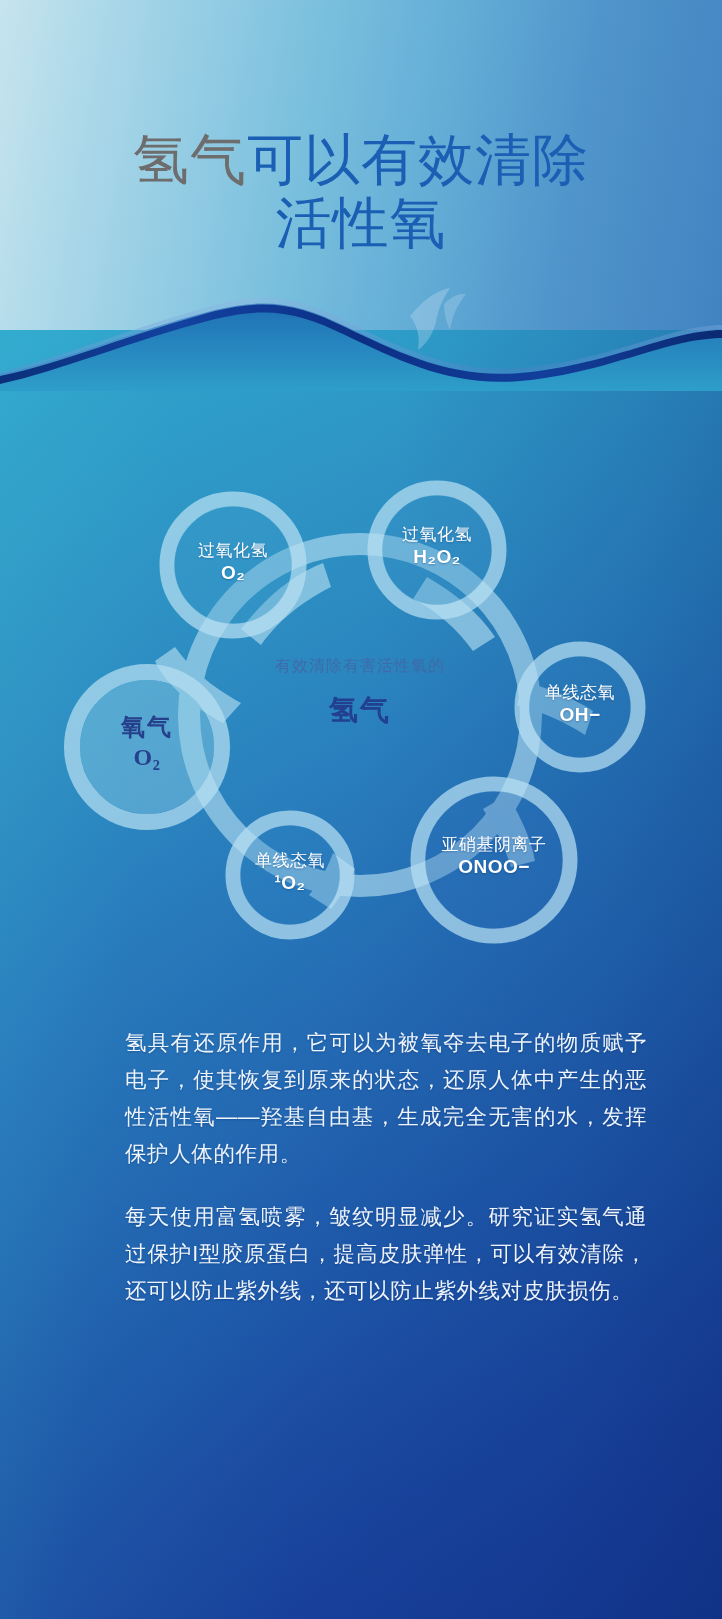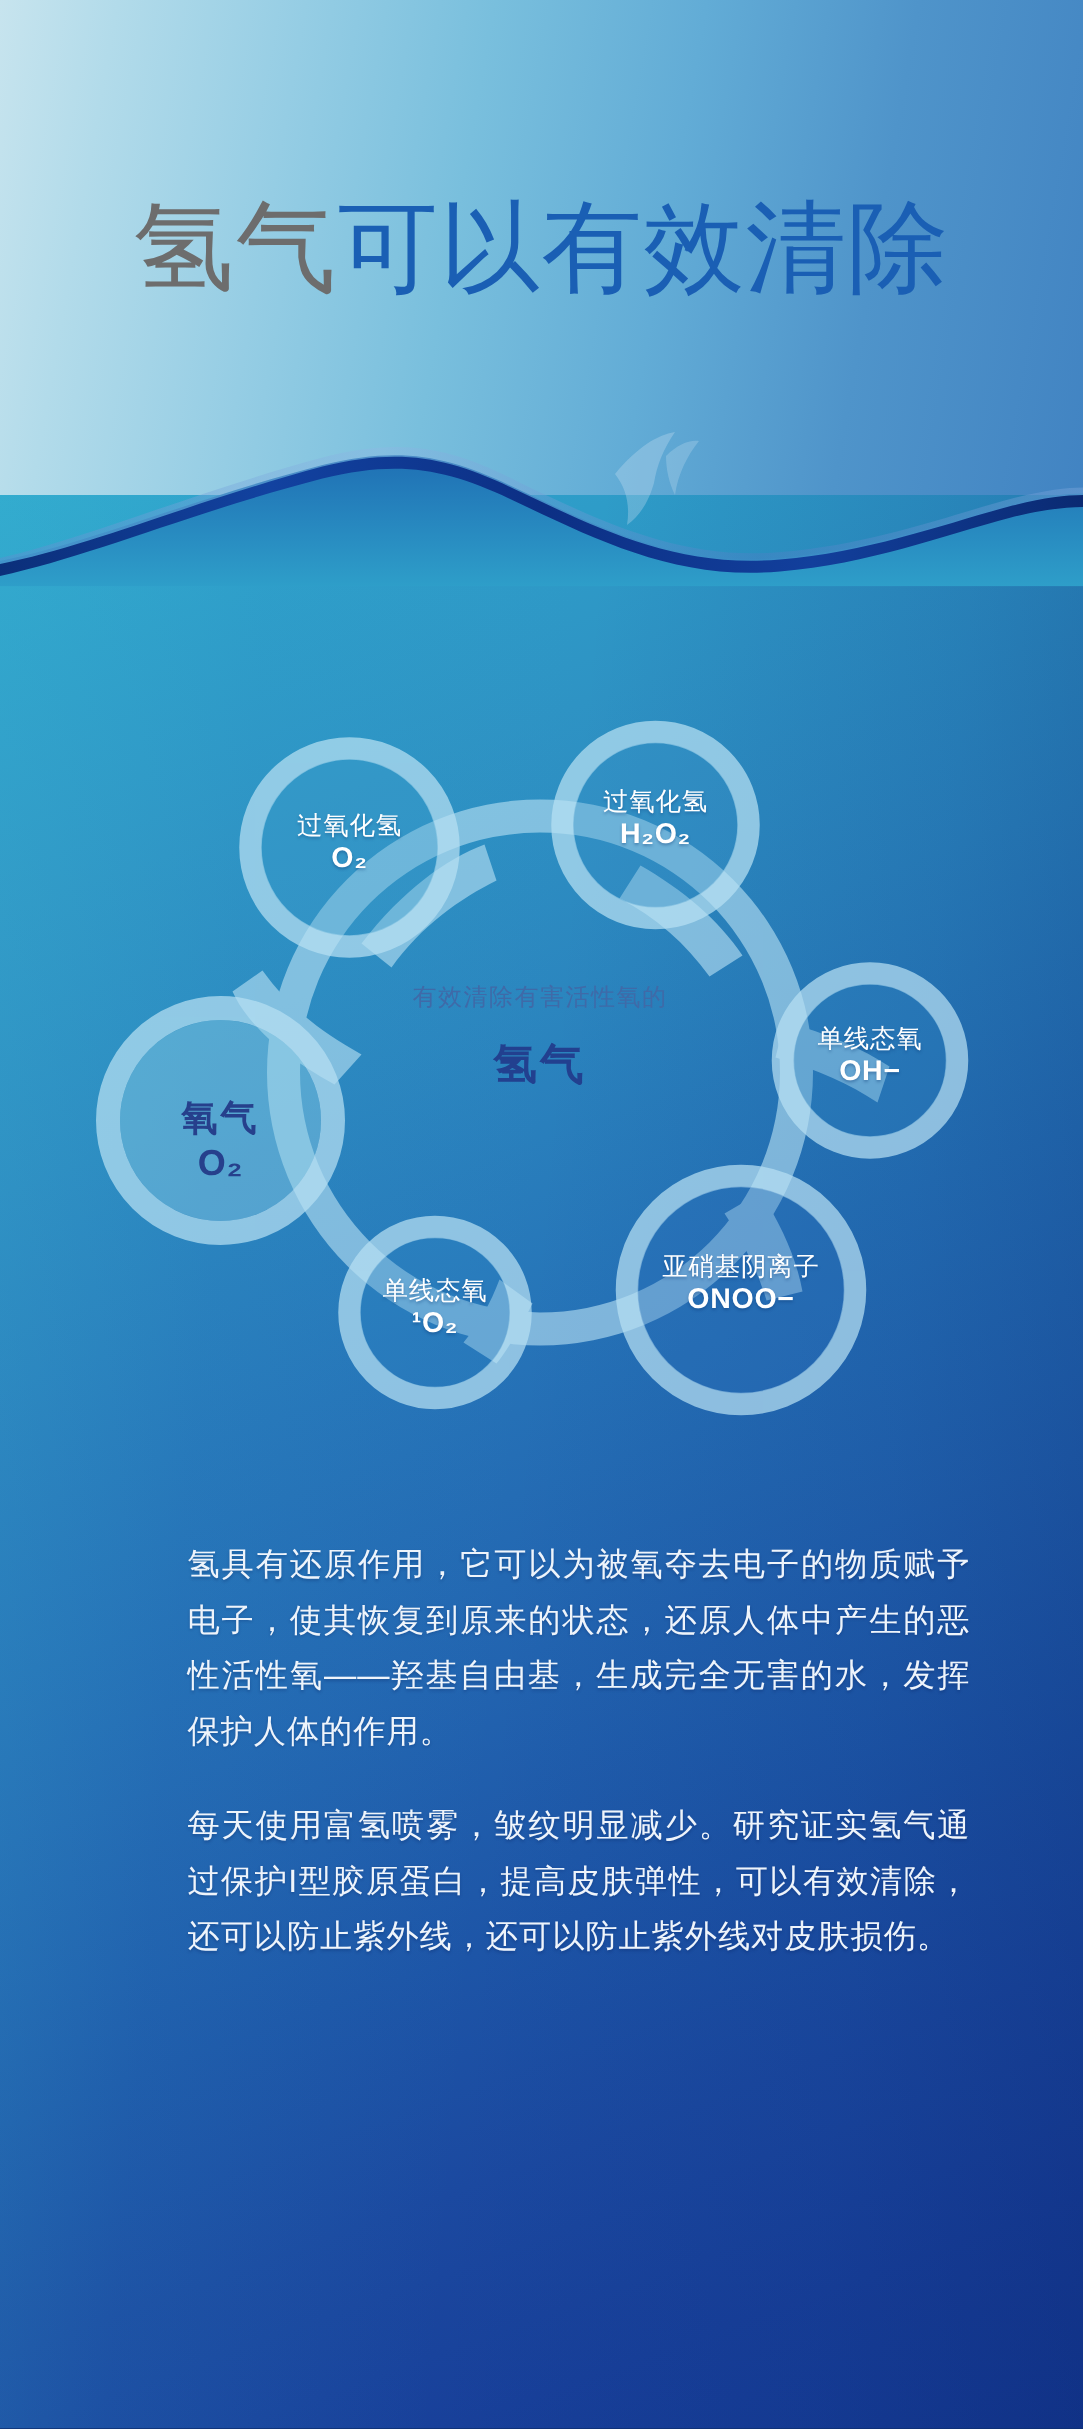--- a/index.html
+++ b/index.html
@@ -69,21 +69,21 @@
   
   .title-wrap {
     position: absolute;
     left: 0; top: 128px;
     width: 722px;
     text-align: center;
     line-height: 1.13;
     letter-spacing: 1px;
   }
   .title-line {
-    font-size: 67px;
+    font-size: 56px;
     font-weight: 400;
     font-family: "DejaVu Serif", "Liberation Serif", serif;
     white-space: nowrap;
   }
   .t-gray { color: #6d6d6d; }
   .t-blue { color: #1a5fb4; }
 
   
   .diagram {
     position: absolute;
@@ -204,20 +204,21 @@
                C130,55 60,85 0,98 Z" fill="url(#crestG)"></path>
 
       <path d="M410,30 C425,12 438,4 450,2 C442,14 438,24 436,36 C432,50 426,58 418,64
                C420,52 418,40 410,30 Z" fill="#cfe6f5" opacity="0.30"></path>
       <path d="M444,18 C452,10 460,7 466,8 C458,18 452,30 450,44 C446,36 444,27 444,18 Z" fill="#e4f1fa" opacity="0.22"></path>
     </svg>
   </div>
 
   <div class="title-wrap">
     <div class="title-line"><span class="t-gray">氢气</span><span class="t-blue">可以有效清除</span></div>
+    <div class="title-line t-blue">活性氧</div>
   </div>
 
   <div class="diagram">
     <svg width="612" height="500" viewBox="0 0 612 500">
       <defs>
         <radialGradient id="centerFill" cx="40%" cy="35%" r="75%">
           <stop offset="0%" stop-color="#4fb2d6" stop-opacity="0.40"></stop>
           <stop offset="100%" stop-color="#3d9ccc" stop-opacity="0.16"></stop>
         </radialGradient>
       </defs>
@@ -277,21 +278,21 @@
     <div class="lbl lbl-white" style="left:349px; top:370px; width:180px;">
       <span class="name">亚硝基阴离子</span>
       <span class="formula">ONOO−</span>
     </div>
 
     <div class="lbl lbl-white" style="left:155px; top:386px; width:160px;">
       <span class="name">单线态氧</span>
       <span class="formula">¹O₂</span>
     </div>
 
-    <div class="lbl lbl-dark" style="left:12px; top:267px; width:160px;">
+    <div class="lbl lbl-dark" style="left:12px; top:248px; width:160px;font-family:Liberation Serif, serif;">
       <span class="name">氧气</span>
       <span class="formula">O₂</span>
     </div>
   </div>
 
   <div class="body-copy">
     <p class="para">氢具有还原作用，它可以为被氧夺去电子的物质赋予电子，使其恢复到原来的状态，还原人体中产生的恶性活性氧——羟基自由基，生成完全无害的水，发挥保护人体的作用。</p>
     <p class="para">每天使用富氢喷雾，皱纹明显减少。研究证实氢气通过保护I型胶原蛋白，提高皮肤弹性，可以有效清除，还可以防止紫外线，还可以防止紫外线对皮肤损伤。</p>
   </div>
 

